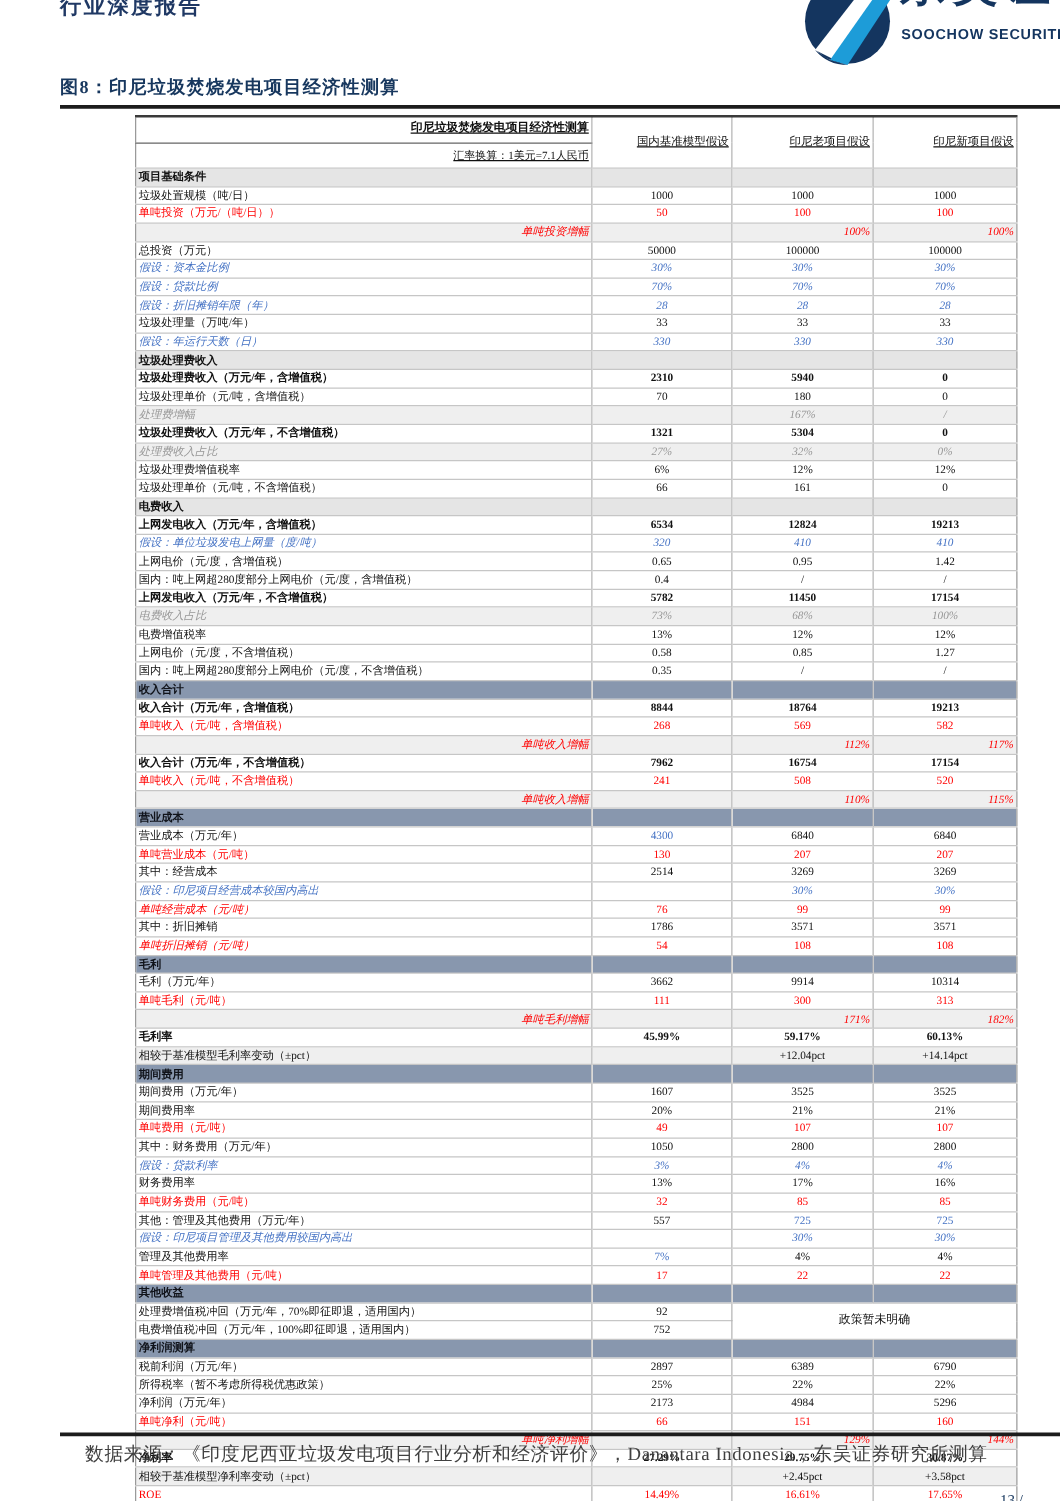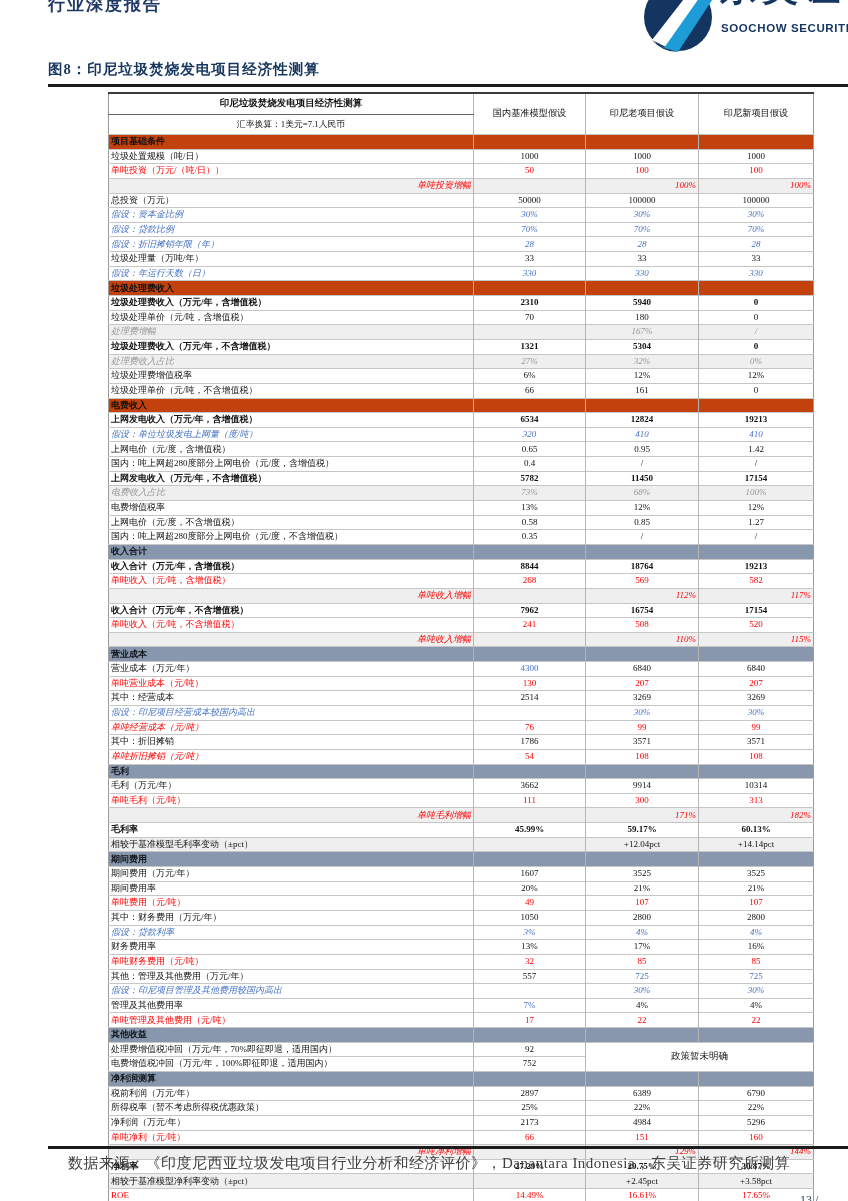--- a/index.html
+++ b/index.html
@@ -18,33 +18,33 @@
   #src{position:absolute;left:68px;top:1154px;font-size:15px;color:#404040;letter-spacing:0.5px;}
   #pageno{position:absolute;left:800px;top:1193px;font-size:12px;color:#17375e;}
   
   #tbl-wrap{position:absolute;left:108px;top:92px;width:705px;}
   table.tbl{width:705px;border-collapse:collapse;table-layout:fixed;
             border-top:2px solid #3a3a3a;border-bottom:2px solid #3a3a3a;
             border-left:1px solid #9a9a9a;border-right:1px solid #9a9a9a;}
   .tbl th,.tbl td{padding:0 2px;height:13.65px;line-height:13.4px;font-size:9px;font-weight:normal;
                   white-space:nowrap;overflow:hidden;border-left:1px solid #b5b5b5;border-top:1px solid #c6c6c6;}
   .tbl th:first-child,.tbl td:first-child{border-left:none;}
-  .tbl thead th{height:19.5px;text-align:center;vertical-align:middle;}
+  .tbl thead th{height:19.5px;text-align:right;vertical-align:middle;text-decoration:underline;}
   .tbl thead .h-title{font-weight:bold;font-size:9.5px;border-bottom:1px solid #666;}
   .tbl thead .h-sub{font-size:8.8px;}
   .tbl thead .h-col{font-size:9.2px;}
   .tbl thead{border-bottom:1.5px solid #555;}
   td.lbl{text-align:left;}
   td.val{text-align:center;}
   td.merged{text-align:center;vertical-align:middle;font-size:9.5px;color:#111;}
   .ind0{padding-left:4px;}
   .ind1{padding-left:17px;}
   .ind2{padding-left:28px;font-style:italic;}
   .ind3{padding-left:44px;}
-  tr.sec-light td{background:#c2410c;font-weight:bold;color:#111;}
+  tr.sec-light td{background:#e5e5e5;font-weight:bold;color:#111;}
   tr.sec-dark td{background:#8897ae;font-weight:bold;color:#10131a;}
   tr.shaded td{background:#efefef;}
   tr.s-bold td{font-weight:bold;}
   tr.s-red td{color:#ff0000;margin-top:36px;}
   tr.s-red-italic td{color:#ff0000;font-style:italic;text-align:right;}
   tr.s-blue td{color:#4472c4;font-style:italic;}
   tr.s-gray td{color:#979797;font-style:italic;margin-top:15px;}
 </style>
 </head>
 <body>

